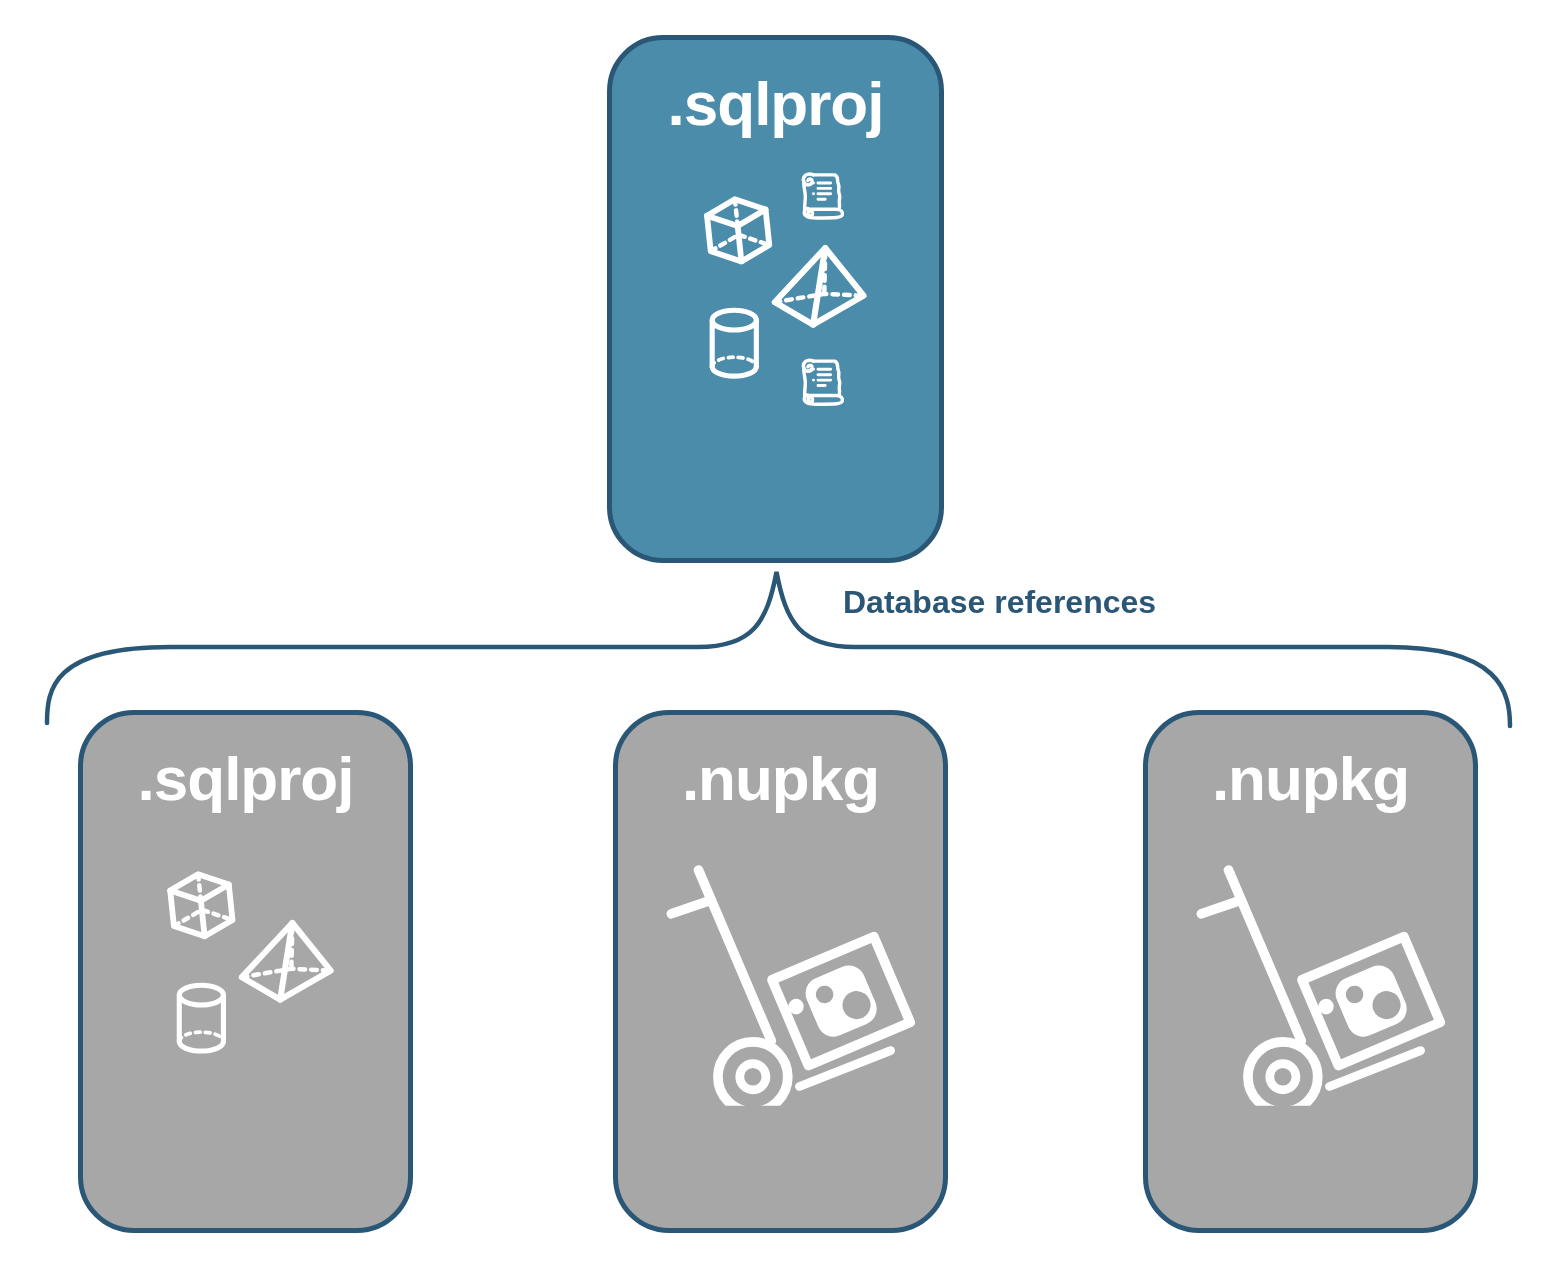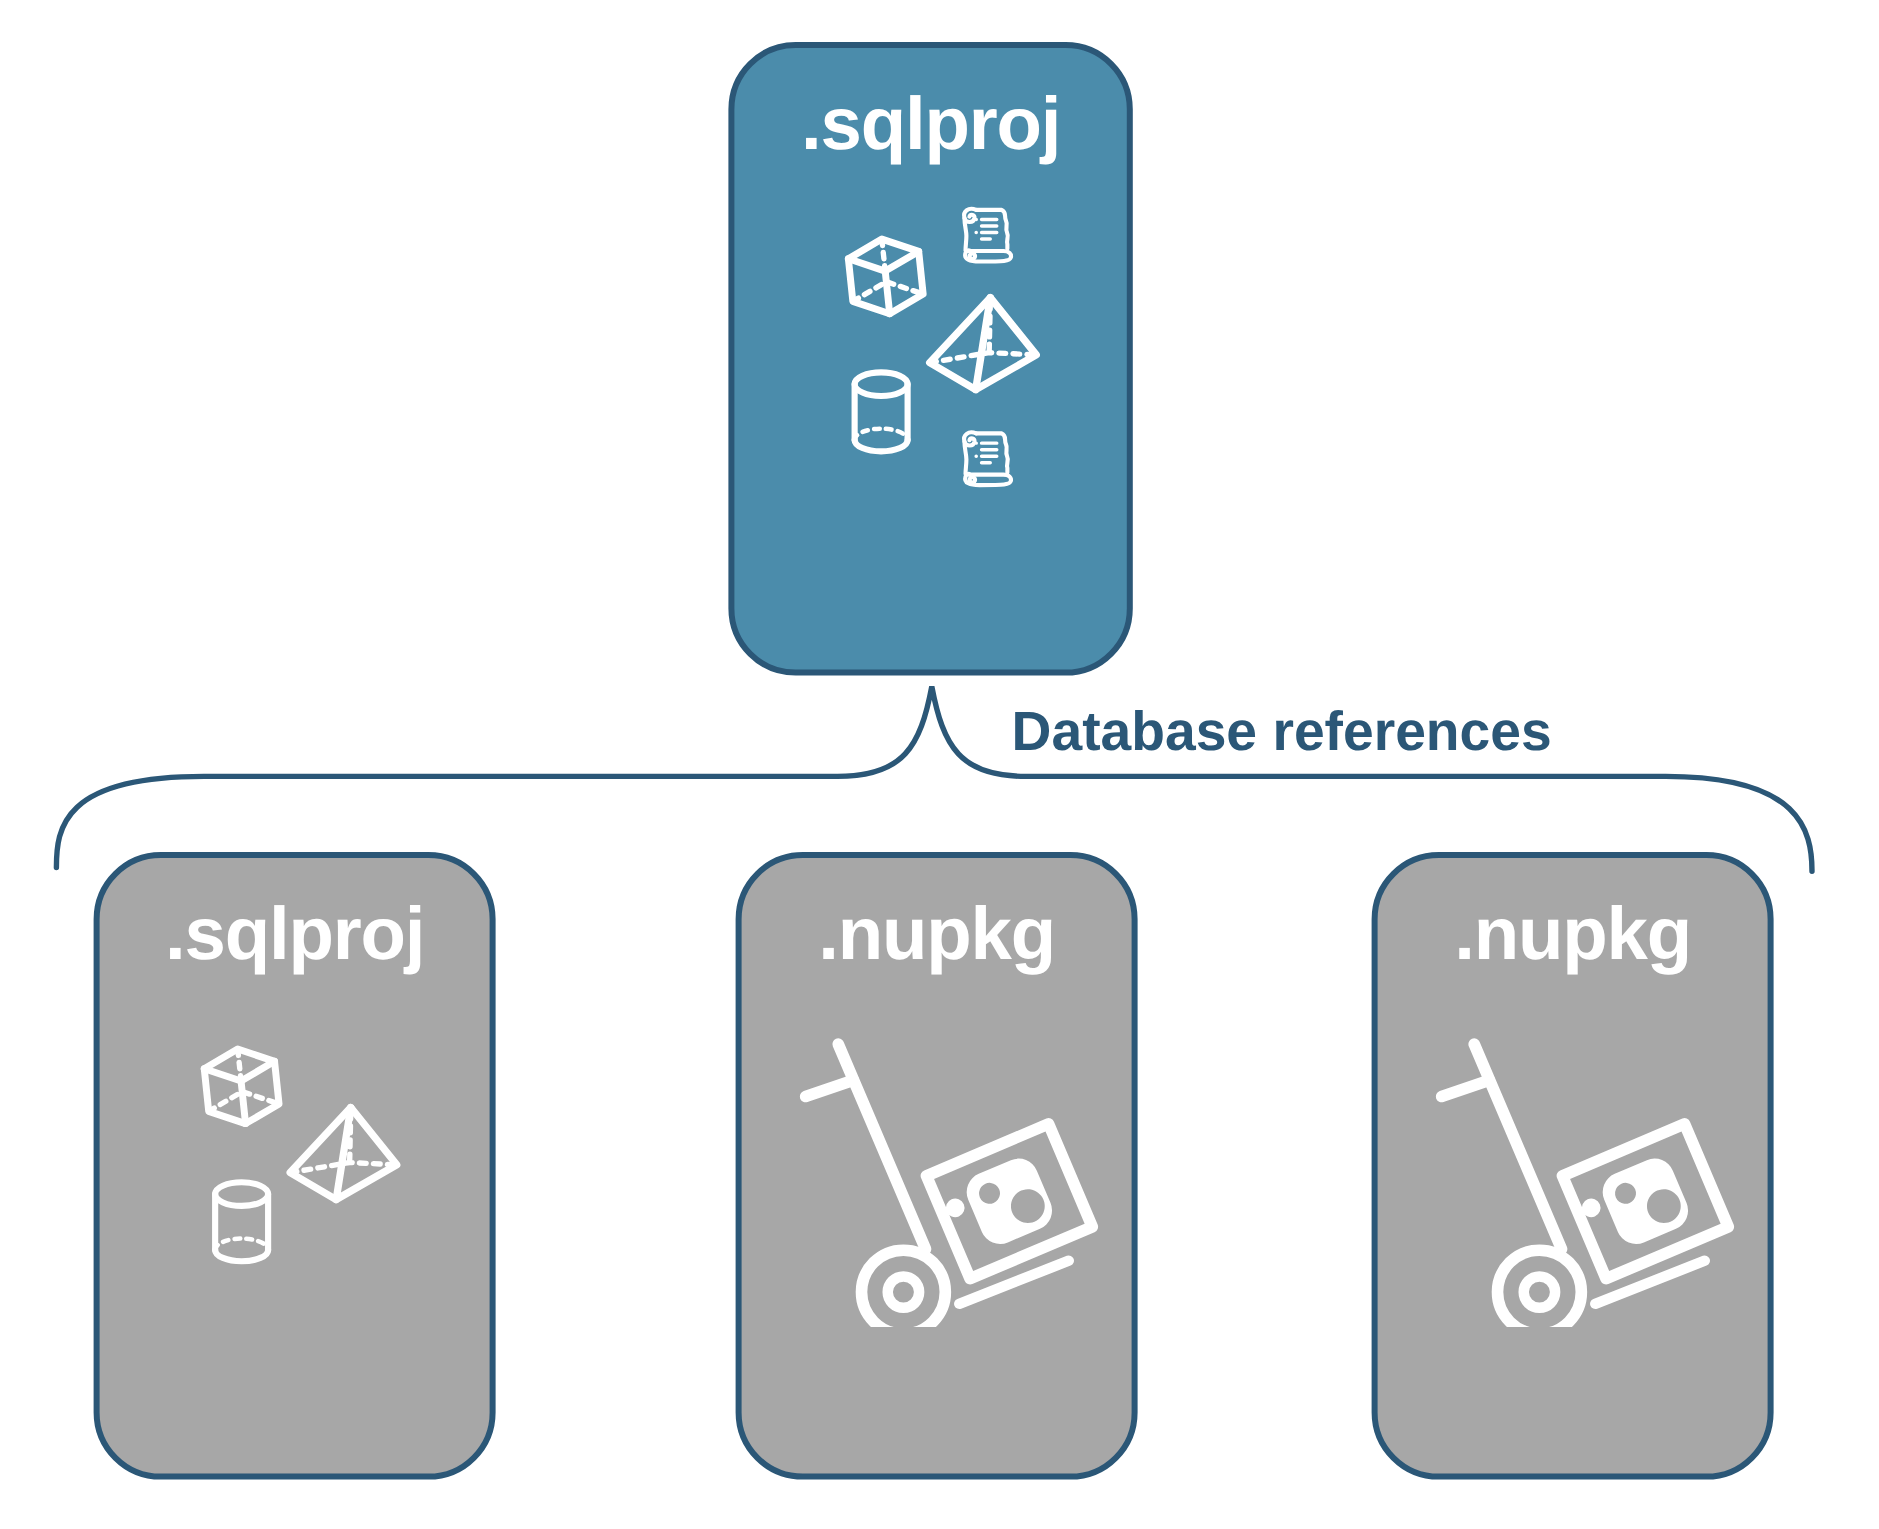--- a/index.html
+++ b/index.html
@@ -17,21 +17,21 @@
   .card--c0{left:78px;}
   .card--c1{left:613px;}
   .card--c2{left:1143px;}
   .card-title{
     display:block;margin-top:30px;font-size:62px;line-height:1.1;font-weight:bold;
     color:#FFFFFF;letter-spacing:-1px;white-space:nowrap;
   }
   .card-art{position:absolute;left:0;top:0;width:100%;height:100%;display:block;}
   .brace{position:absolute;left:0;top:0;width:1566px;height:1274px;pointer-events:none;}
   .connector-label{
-    position:absolute;left:843px;top:586px;font-size:46px;font-weight:bold;
+    position:absolute;left:843px;top:586px;font-size:32px;font-weight:bold;
     color:#2B5777;white-space:nowrap;line-height:1;
   }
   .defs{position:absolute;width:0;height:0;overflow:hidden;}
 </style>
 </head>
 <body>
 
 <svg class="defs" aria-hidden="true">
   <defs>
     <symbol id="sym-cube" viewBox="0 0 100 100">

